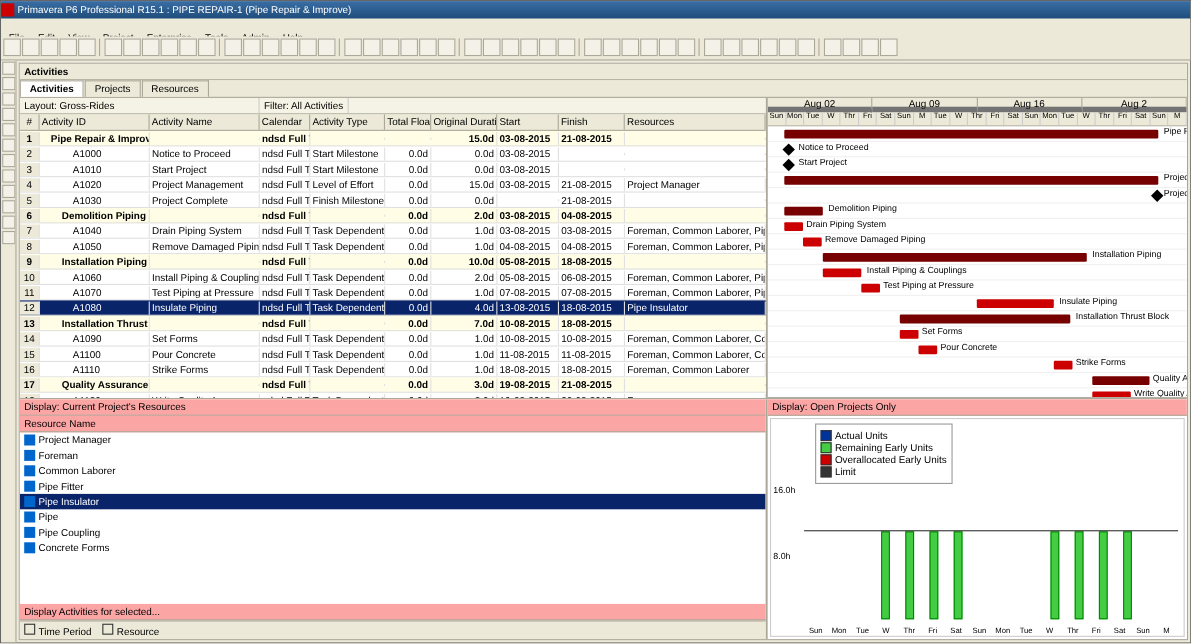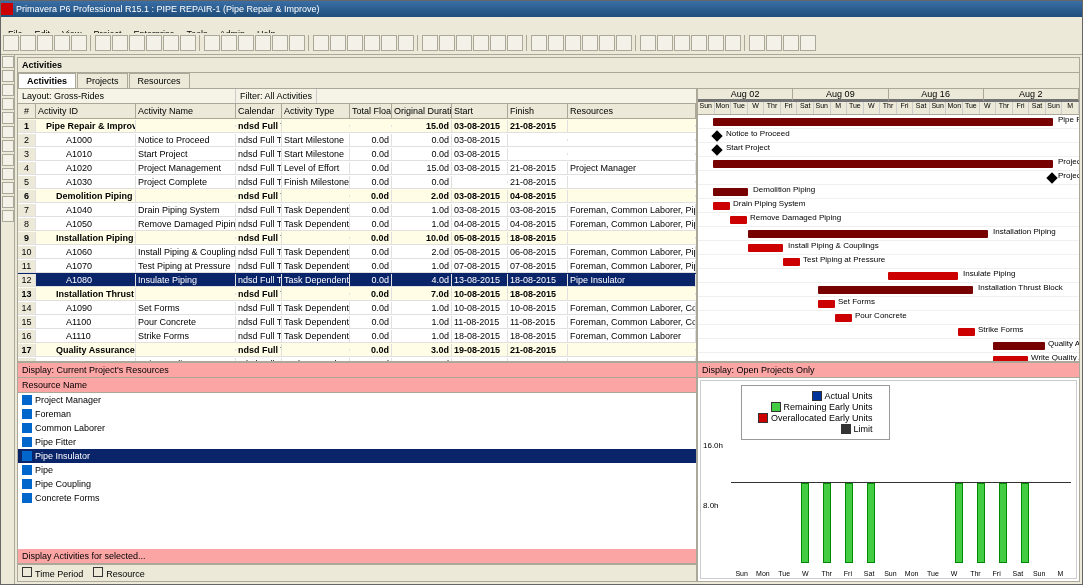--- a/index.html
+++ b/index.html
@@ -45,41 +45,41 @@
 .c-name{width:100px;}
 .c-cal{width:46px;}
 .c-type{width:68px;}
 .c-tf{width:42px;text-align:right;}
 .c-od{width:60px;text-align:right;}
 .c-start{width:56px;}
 .c-finish{width:60px;}
 .c-res{flex:1;}
 .gantt-header{display:flex;background:#ece9d8;border-bottom:1px solid #aca899;height:26px;flex-direction:column;}
 .gantt-months{display:flex;height:13px;}
-.gmonth{flex:1;text-align:center;border-right:1px solid #aca899;border-bottom:3px solid #737373;}
+.gmonth{flex:1;text-align:center;border-right:1px solid #aca899;border-bottom:5px solid #737373;}
 .gantt-days{display:flex;height:13px;}
 .gday{flex:1;text-align:center;border-right:1px solid #ccc;font-size:7px;}
 .gantt-body{flex:1;background:#fff;position:relative;overflow:hidden;}
 .gantt-row{height:14px;position:relative;border-bottom:1px solid #f0f0f0;}
 .bar{position:absolute;height:8px;top:3px;border-radius:1px;}
 .bar.red{background:#c00;}
 .bar.darkred{background:#700;}
 .diamond{position:absolute;width:8px;height:8px;background:#000;transform:rotate(45deg);top:3px;}
 .bar-label{position:absolute;top:0;font-size:8px;white-space:nowrap;}
 .bottom-split{display:flex;height:220px;border-top:2px solid #aca899;}
 .res-panel{width:680px;border-right:2px solid #aca899;display:flex;flex-direction:column;background:#fff;}
 .res-header{background:#fca5a5;padding:2px 4px;border-bottom:1px solid #aca899;}
 .res-list{flex:1;overflow:auto;}
 .res-item{padding:2px 4px;display:flex;align-items:center;}
 .res-item.selected{background:#0a246a;color:#fff;}
 .res-icon{width:10px;height:10px;background:#06c;margin-right:3px;display:inline-block;}
 .chart-panel{flex:1;display:flex;flex-direction:column;background:#fff;}
 .chart-body{flex:1;position:relative;border:1px solid #ccc;margin:2px;}
 .legend{position:absolute;top:4px;left:40px;background:#fff;border:1px solid #999;padding:4px;}
-.legend-item{display:flex;align-items:center;margin:1px 12px;justify-content:flex-end;}
+.legend-item{display:flex;align-items:center;margin:1px 0;}
 .legend-sw{width:10px;height:10px;border:1px solid #333;margin-right:3px;}
 .chart-bars{position:absolute;bottom:15px;left:30px;right:5px;top:60px;}
 .cbar{position:absolute;bottom:0;width:8px;background:#4c4;border:1px solid #080;}
 .sidebar{width:14px;background:#ece9d8;border-right:1px solid #aca899;display:flex;flex-direction:column;}
 .sbtn{width:12px;height:12px;margin:1px;background:#f4f2e8;border:1px solid #aca899;}
 .main-area{flex:1;display:flex;flex-direction:column;}
 .bottom-bar{background:#ece9d8;padding:2px 4px;border-top:1px solid #aca899;display:flex;gap:10px;}
 .checkbox{width:10px;height:10px;border:1px solid #333;display:inline-block;margin-right:3px;}
 </style>
 </head>

